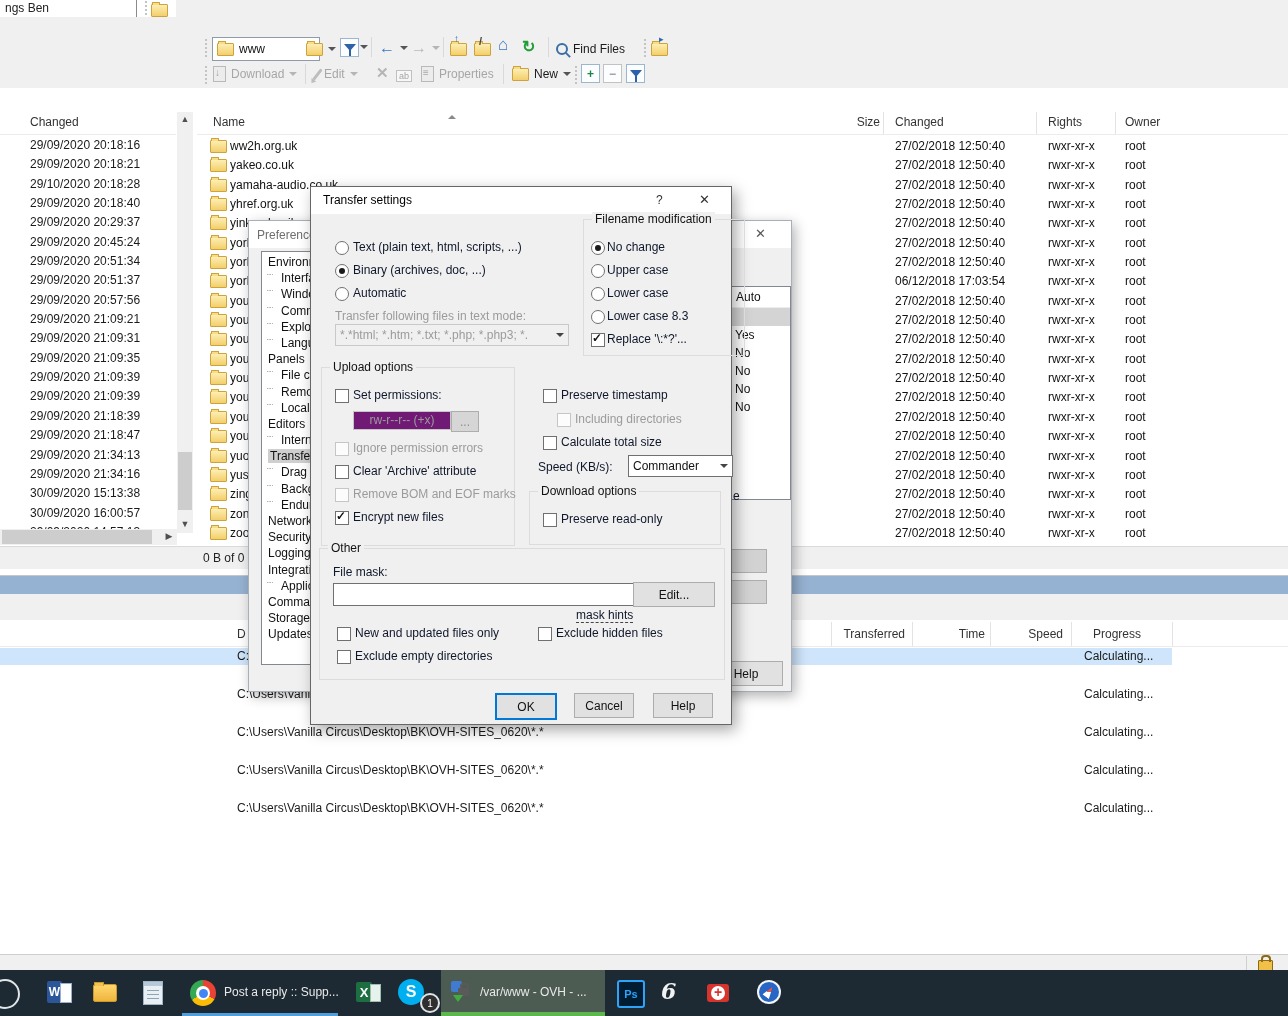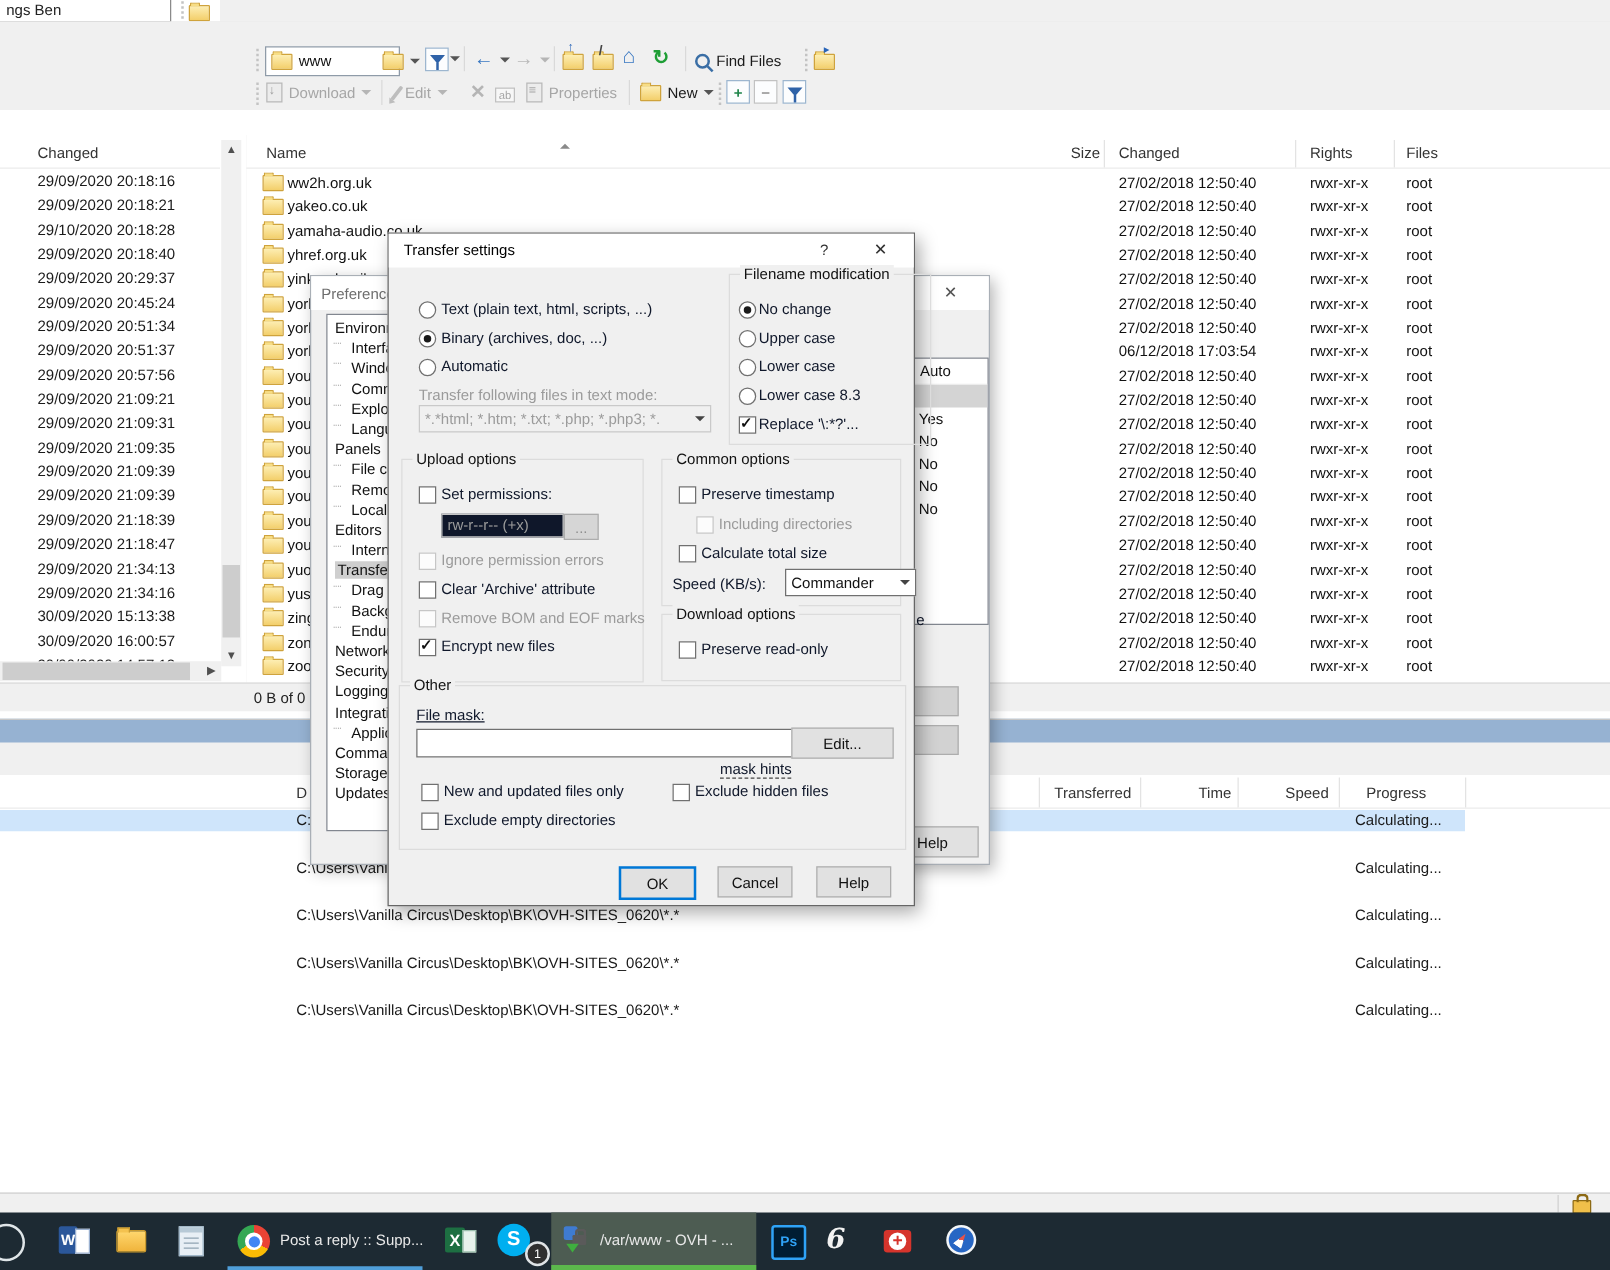--- a/index.html
+++ b/index.html
@@ -83,21 +83,21 @@
   .grp .gt{position:absolute;top:-8px;left:8px;background:#f0f0f0;padding:0 3px;font-size:12px;color:#111;white-space:nowrap;}
   .cb{position:absolute;width:12px;height:12px;background:#fff;border:1px solid #707070;}
   .cb.ck::after{content:"✓";position:absolute;left:0;top:-3px;font-size:12px;font-weight:bold;color:#111;}
   .cb.dis{border-color:#c6c6c6;background:#fcfcfc;}
   .radio{position:absolute;width:12px;height:12px;background:#fff;border:1px solid #707070;border-radius:50%;}
   .radio.on::after{content:"";position:absolute;left:3px;top:3px;width:6px;height:6px;border-radius:50%;background:#1a1a1a;}
   .lab{position:absolute;white-space:nowrap;color:#0f172a;font-size:12px;}
   .lab.dis{color:#9b9b9b;}
   .btn{position:absolute;background:#e1e1e1;border:1px solid #adadad;display:flex;align-items:center;justify-content:center;font-size:12px;color:#111;}
   .btn.def{border:2px solid #0078d7;}
-  .inputbox{position:absolute;background:#0f172a;border:1px solid #c6c6c6;color:#9b9b9b;font-size:12px;padding:1px 4px;overflow:hidden;white-space:nowrap;}
+  .inputbox{position:absolute;background:#701a75;border:1px solid #c6c6c6;color:#9b9b9b;font-size:12px;padding:1px 4px;overflow:hidden;white-space:nowrap;text-align:center;}
   .linkdash{border-bottom:1px dashed #444;}
   
   #prefstree{position:absolute;left:12px;top:30px;width:130px;height:410px;background:#fff;border:1px solid #828790;overflow:hidden;padding-top:2px;}
   .titem{height:16.2px;line-height:16.2px;white-space:nowrap;padding-left:6px;font-size:12px;position:relative;}
   .titem[data-k="c"]{padding-left:19px;}
   .titem[data-k="c"]::before{content:"····";position:absolute;left:4px;top:-3px;color:#9a9a9a;font-size:8px;letter-spacing:-1px;}
   .titem[data-k="sel"] .tl{background:#cfcfcf;padding:0 2px;}
   #prefslist{position:absolute;left:334px;top:65px;width:206px;height:212px;background:#fff;border:1px solid #828790;overflow:hidden;}
   #prefslist .plh{height:20px;border-bottom:1px solid #ececec;line-height:20px;}
   #prefslist .plh span{margin-left:152px;}
@@ -287,21 +287,21 @@
     </div>
   </div>
 
   <div class="abs" id="remotepanel">
     <div id="remotehead">
       <span class="hl" style="left:16px;">Name</span>
       <span class="sortup" style="left:251px;top:3px;"></span>
       <span class="hl" style="left:610px;width:73px;text-align:right;">Size</span>
       <span class="hl" style="left:698px;">Changed</span>
       <span class="hl" style="left:851px;">Rights</span>
-      <span class="hl" style="left:928px;">Files</span>
+      <span class="hl" style="left:928px;">Owner</span>
       <span class="vline" style="left:686px;top:0;height:22px;"></span>
       <span class="vline" style="left:839px;top:0;height:22px;"></span>
       <span class="vline" style="left:918px;top:0;height:22px;"></span>
     </div>
     <div id="remoterows">
 
     <div class="frow">
         <span class="fic fold"></span>
         <span class="fname">ww2h.org.uk</span>
         <span class="fch">27/02/2018 12:50:40</span>
@@ -653,23 +653,20 @@
     </div>
     <span class="cb dis" style="left:24px;top:255px;"></span>
     <span class="lab dis" style="left:42px;top:254px;">Ignore permission errors</span>
     <span class="cb" style="left:24px;top:278px;"></span>
     <span class="lab" style="left:42px;top:277px;">Clear 'Archive' attribute</span>
     <span class="cb dis" style="left:24px;top:301px;"></span>
     <span class="lab dis" style="left:42px;top:300px;">Remove BOM and EOF marks</span>
     <span class="cb ck" style="left:24px;top:324px;"></span>
     <span class="lab" style="left:42px;top:323px;">Encrypt new files</span>
 
-    <div class="grp" style="left:218px;top:180px;width:190px;height:116px;">
-      <span class="gt">Common options</span>
-    </div>
     <span class="cb" style="left:232px;top:202px;"></span>
     <span class="lab" style="left:250px;top:201px;">Preserve timestamp</span>
     <span class="cb dis" style="left:246px;top:226px;"></span>
     <span class="lab dis" style="left:264px;top:225px;">Including directories</span>
     <span class="cb" style="left:232px;top:249px;"></span>
     <span class="lab" style="left:250px;top:248px;">Calculate total size</span>
     <span class="lab" style="left:227px;top:273px;">Speed (KB/s):</span>
     <div class="combo" style="left:317px;top:268px;width:83px;height:20px;border-color:#707070;">
       <span>Commander</span>
       <span class="car"></span>
@@ -677,21 +674,21 @@
 
     <div class="grp" style="left:218px;top:304px;width:190px;height:52px;">
       <span class="gt">Download options</span>
     </div>
     <span class="cb" style="left:232px;top:326px;"></span>
     <span class="lab" style="left:250px;top:325px;">Preserve read-only</span>
 
     <div class="grp" style="left:8px;top:361px;width:404px;height:130px;">
       <span class="gt">Other</span>
     </div>
-    <span class="lab" style="left:22px;top:378px;text-decoration:underline;">File mask:</span>
+    <span class="lab" style="left:22px;top:378px;">File mask:</span>
     <div class="combo" style="left:22px;top:396px;width:294px;height:21px;border-color:#707070;">
       <span class="car"></span>
     </div>
     <div class="btn" style="left:322px;top:395px;width:80px;height:23px;">
       <span>Edit...</span>
     </div>
     <span class="lab linkdash" style="left:265px;top:421px;">mask hints</span>
     <span class="cb" style="left:26px;top:440px;"></span>
     <span class="lab" style="left:44px;top:439px;">New and updated files only</span>
     <span class="cb" style="left:227px;top:440px;"></span>

